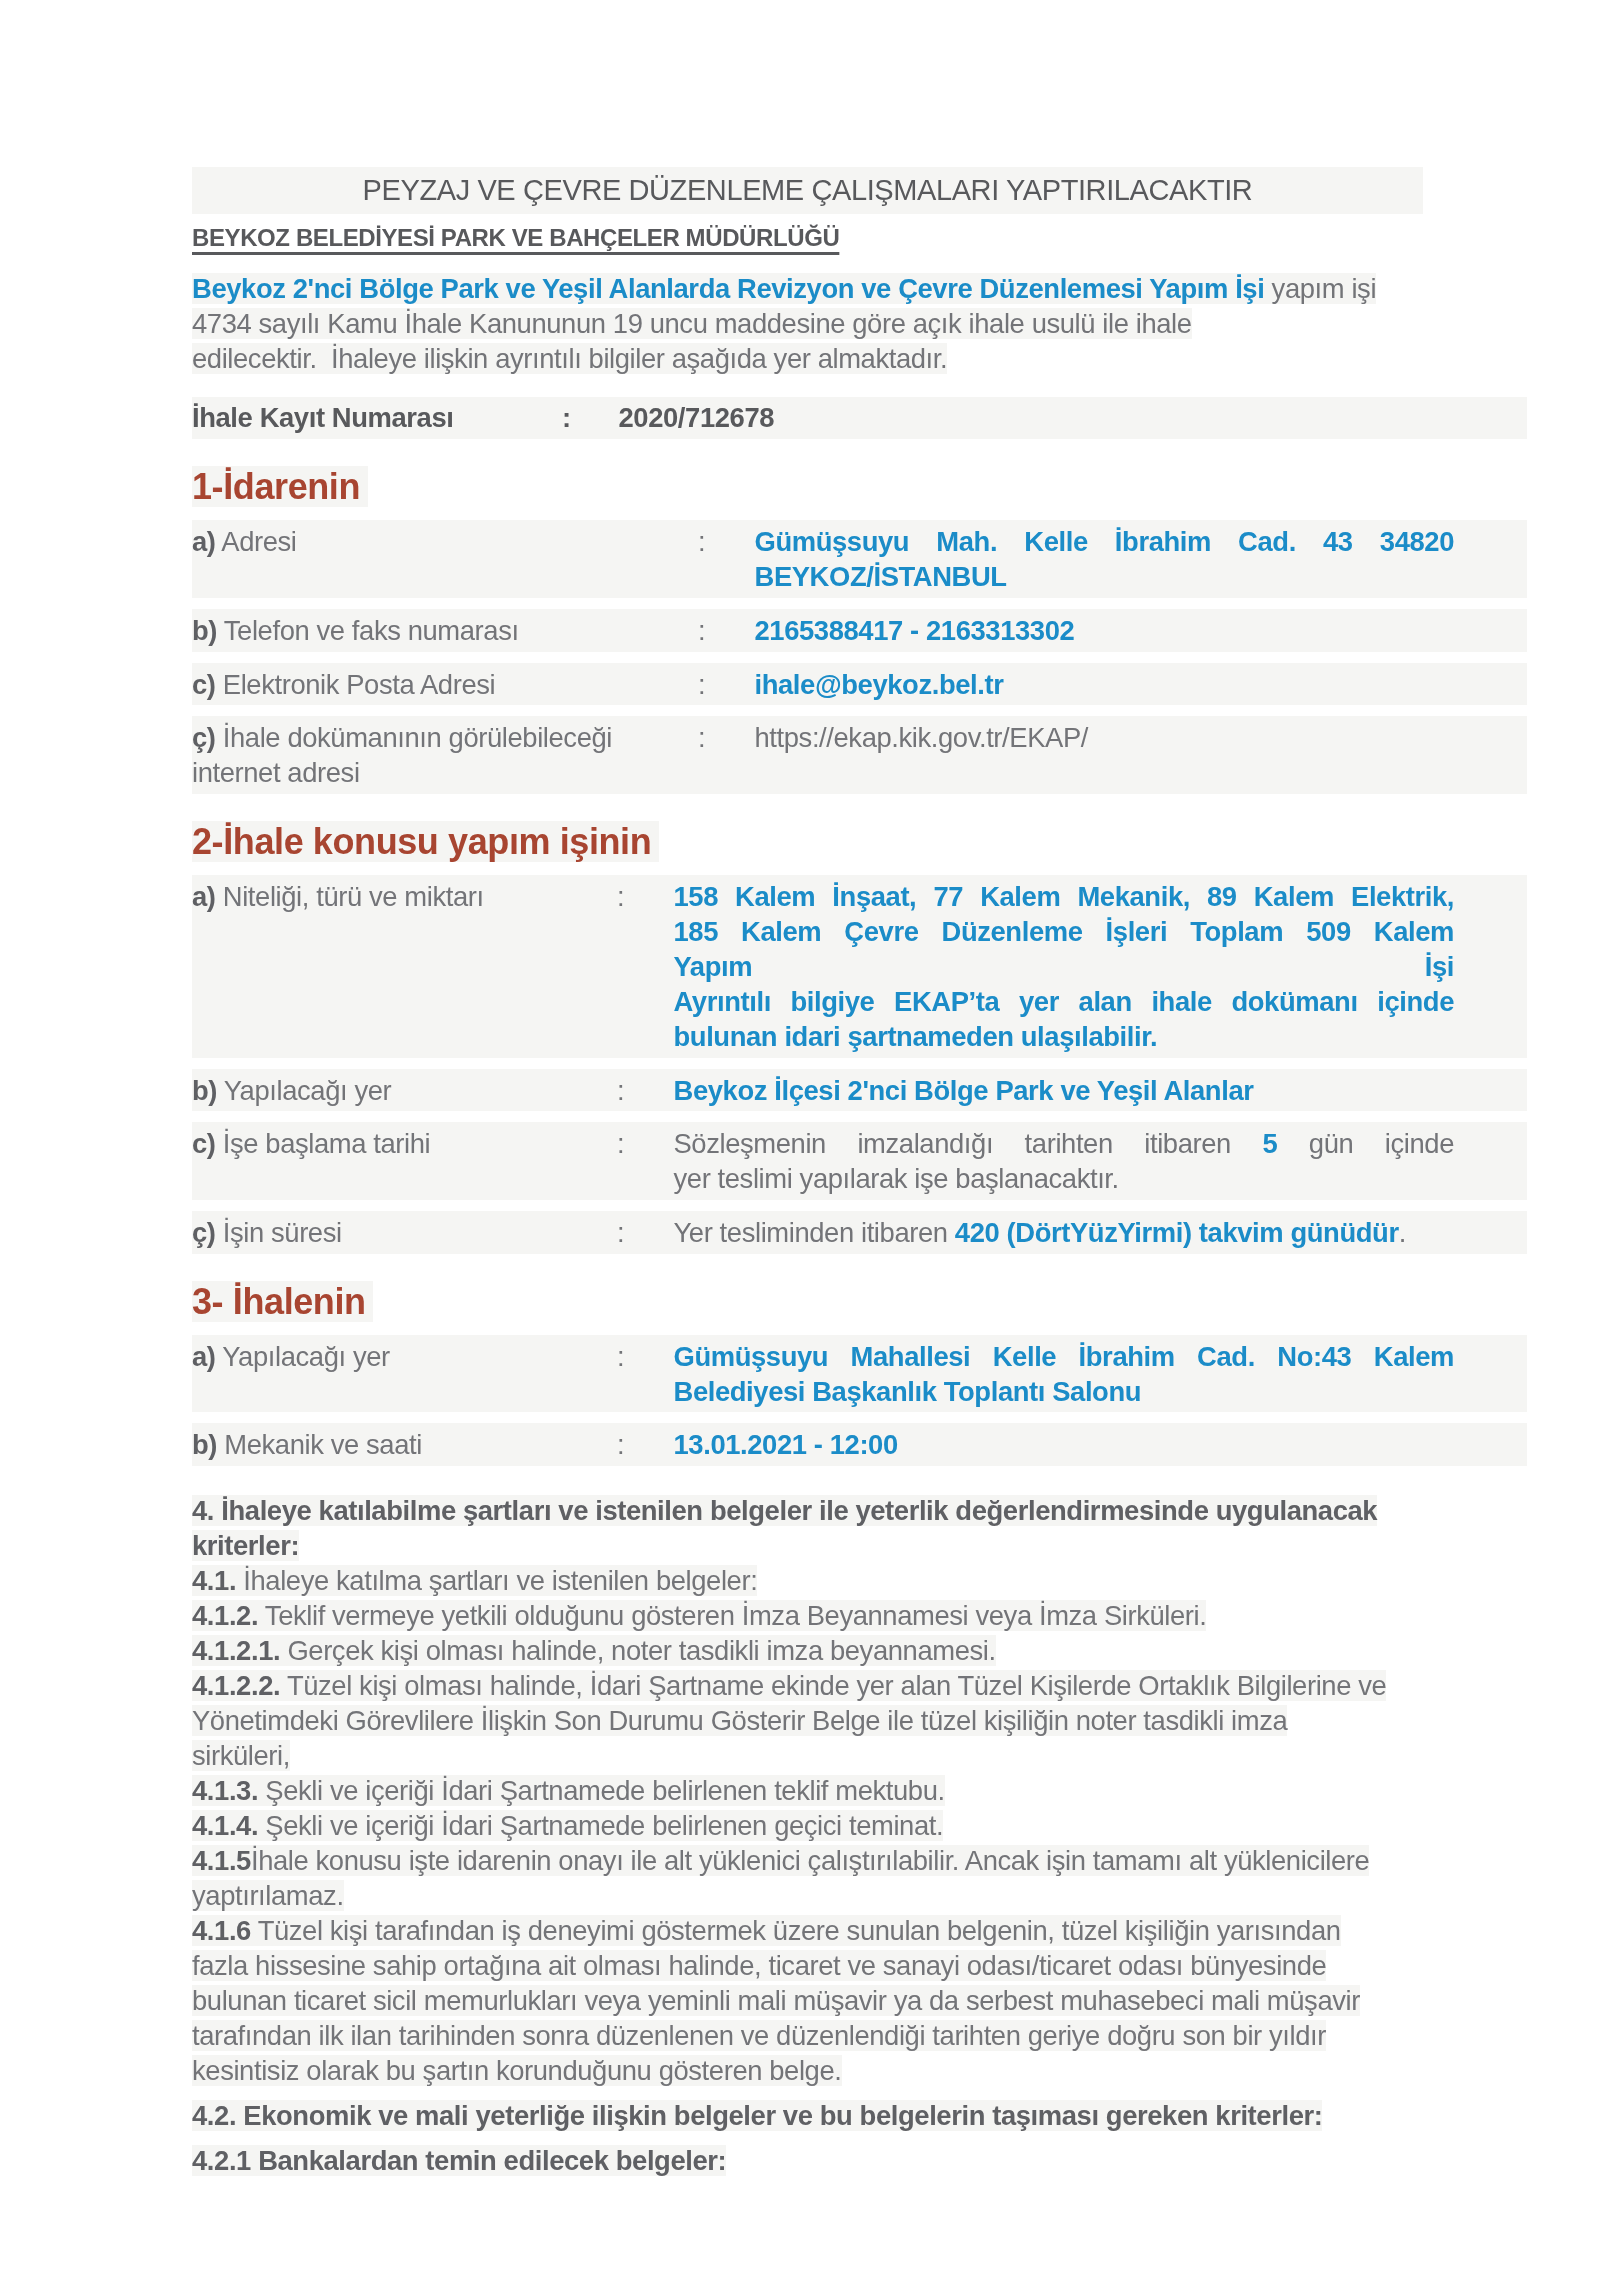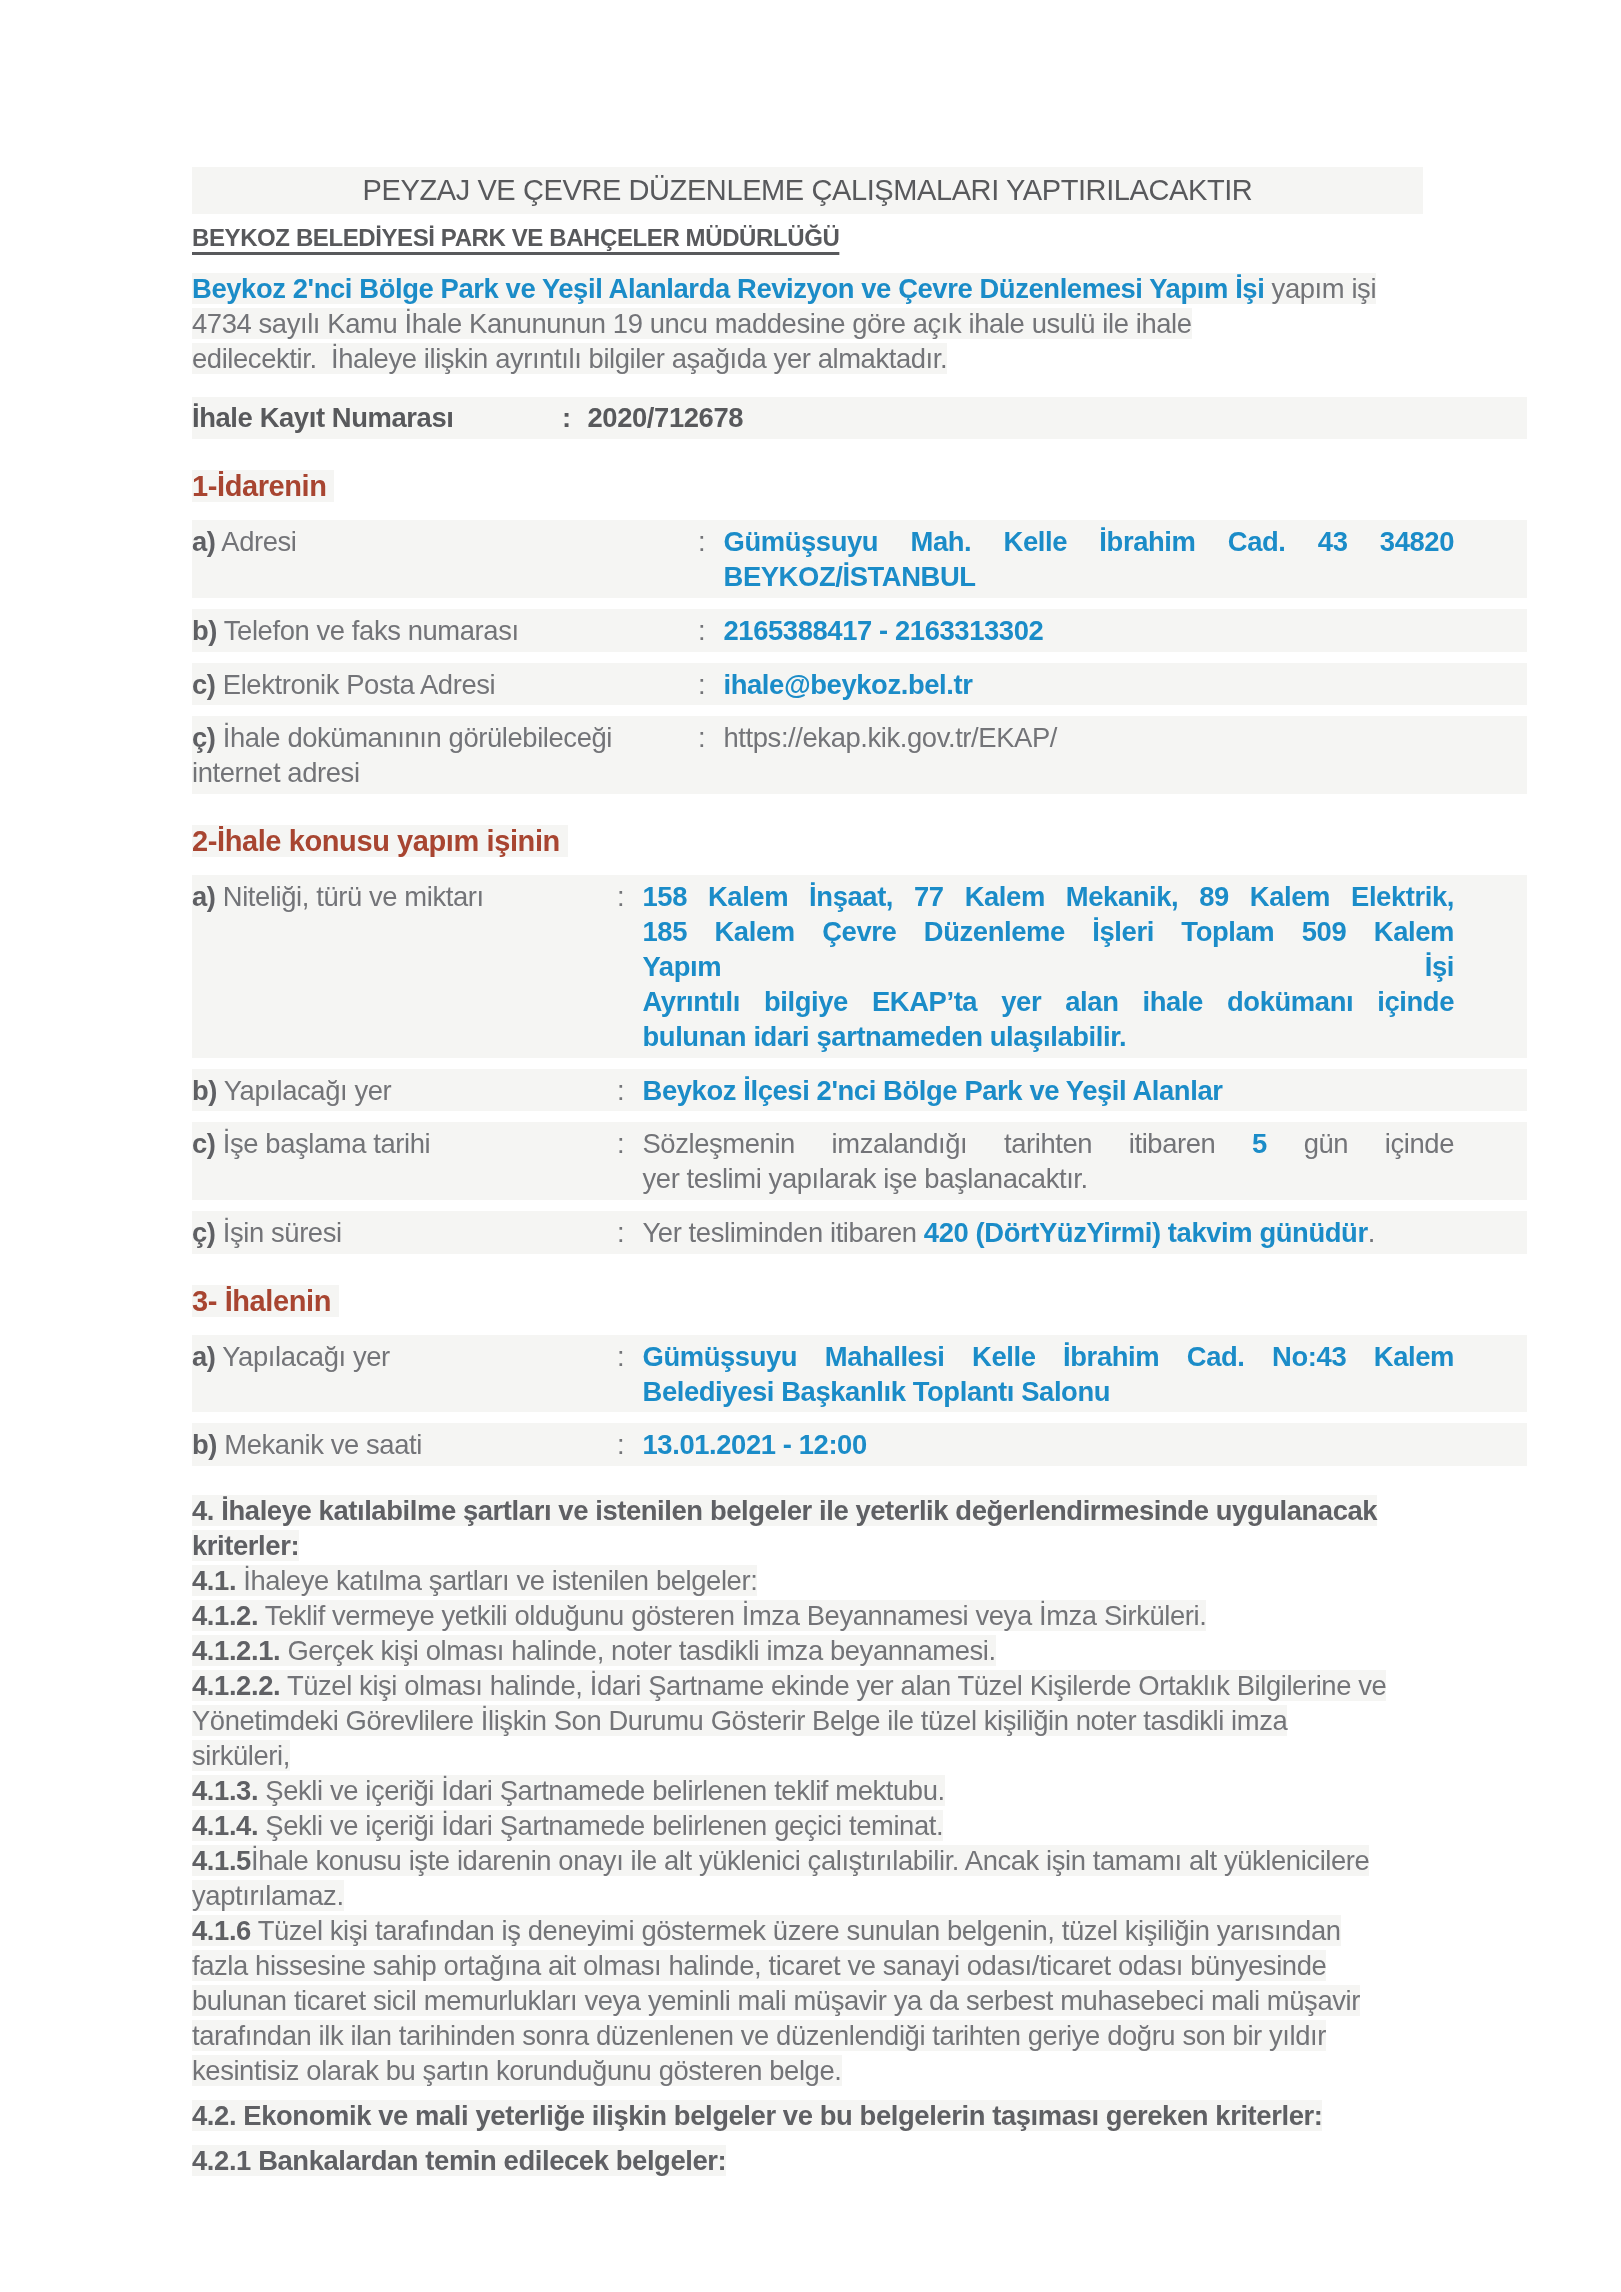--- a/index.html
+++ b/index.html
@@ -37,25 +37,25 @@
 
   
   table{border-collapse:separate;border-spacing:0 11.8px;width:1335px;table-layout:fixed;}
   td{vertical-align:top;background:var(--hl);padding:3.9px 0;}
   td.col{width:25.5px;}
   td.val{padding-right:73px;}
   .ikn-table td.lbl{width:370px;}
   .sec1-table td.lbl{width:506px;}
   .secn-table td.lbl{width:425px;}
 
-  .blk{text-align:left;}
+  .blk{text-align:left;margin-left:31px;}
   .blk.stretch{text-align:justify;text-align-last:justify;}
 
   
-  .sec-heading{font-size:29px;line-height:45px;font-weight:700;color:var(--red);
+  .sec-heading{font-size:36px;line-height:45px;font-weight:700;color:var(--red);
                margin:13.7px 0 0 0;}
   .sec-heading span{background:var(--hl);padding-right:7.8px;}
 
   
   .sec4{margin-top:15.7px;width:1421px;}
   .p4{margin:0;}
   .p4 span{background:var(--hl);}
   .p4.sp{margin-top:9.8px;}
 </style>
 </head>

